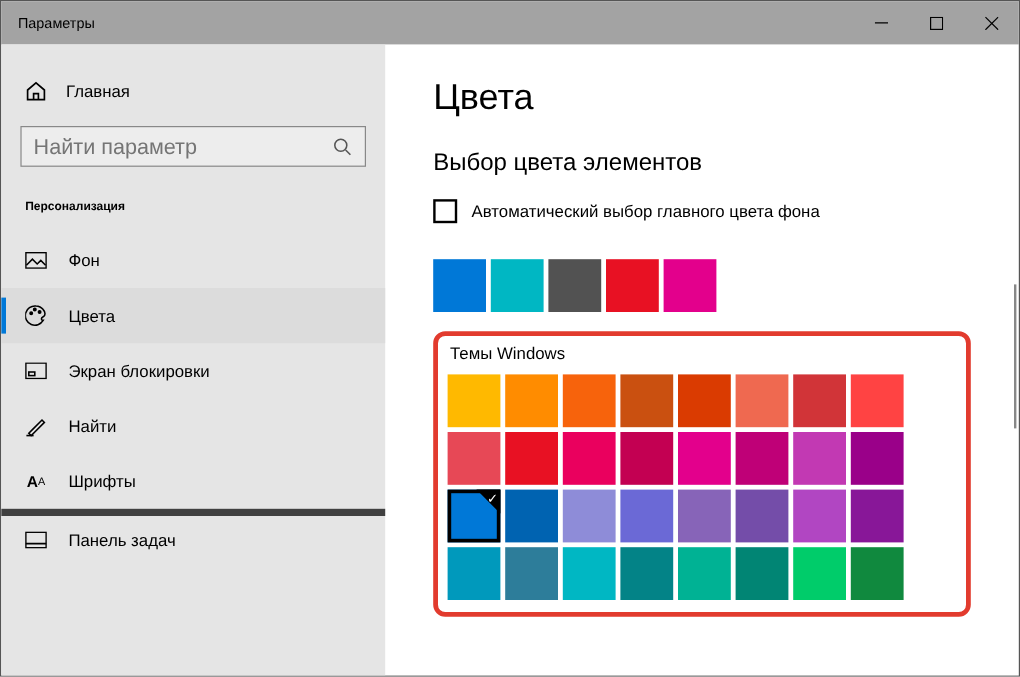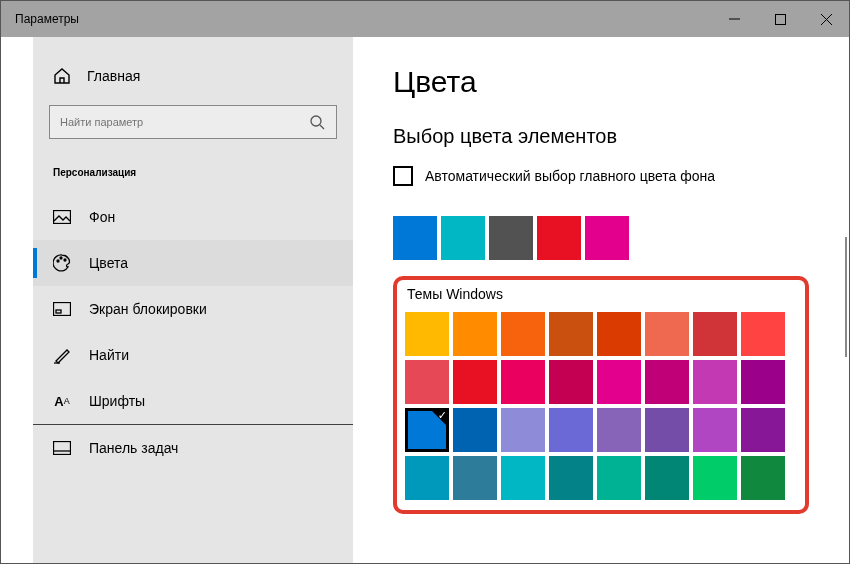--- a/index.html
+++ b/index.html
@@ -14,52 +14,52 @@
   .titlebar {
     height: 36px; display: flex; align-items: center;
     background: #a3a3a3; font-size: 12px; color: #000;
     padding-left: 14px;
   }
   .titlebar .controls { margin-left: auto; display: flex; }
   .titlebar .ctl {
     width: 46px; height: 36px; display: flex; align-items: center; justify-content: center;
     font-size: 13px; cursor: pointer;
   }
-  .body { flex: 1; display: flex; overflow: hidden; padding-left: 32px; }
+  .body { flex: 1; display: flex; overflow: hidden; }
   .sidebar {
     width: 320px; background: #e5e5e5; padding-top: 24px;
     display: flex; flex-direction: column;
   }
   .home-row {
     display: flex; align-items: center; gap: 16px;
     padding: 6px 16px 6px 20px; font-size: 14px; cursor: pointer;
   }
   .search-wrap { padding: 14px 16px 8px 16px; }
   .search {
     width: 100%; height: 34px; border: 1px solid #888;
     background: #ededed; display: flex; align-items: center;
     padding: 0 10px; font-size: 14px; color: #666;
   }
   .search input {
     flex: 1; border: none; background: transparent; outline: none;
-    font-size: 11px; color: #4c1d95;
+    font-size: 18px; color: #4c1d95;
   }
   .section-title { font-weight: 700; font-size: 10px; padding: 20px 20px 16px 20px; }
   .nav { display: flex; flex-direction: column; }
   .nav-item {
     display: flex; align-items: center; gap: 18px;
     height: 46px; padding-left: 20px; font-size: 14px; cursor: pointer;
     position: relative;
   }
   .nav-item.active::before {
     content: ""; position: absolute; left: 0; top: 8px; bottom: 8px;
     width: 4px; background: #0078d7;
   }
   .nav-item.active { background: #dcdcdc; }
-  .nav-item.last { border-top: 1px solid #404040; }
+  .nav-item.last { border-top: 6px solid #404040; }
   .icon { width: 18px; height: 18px; display:inline-flex; align-items:center; justify-content:center; flex-shrink:0; }
   .content {
     flex: 1; padding: 28px 40px 0 40px; overflow: hidden; position: relative;
   }
   h1 { font-weight: 400; font-size: 30px; margin-bottom: 26px; }
   h2 { font-weight: 400; font-size: 20px; margin-bottom: 18px; }
   .checkbox-row {
     display: flex; align-items: center; gap: 12px; font-size: 14px;
     margin-bottom: 30px;
   }

